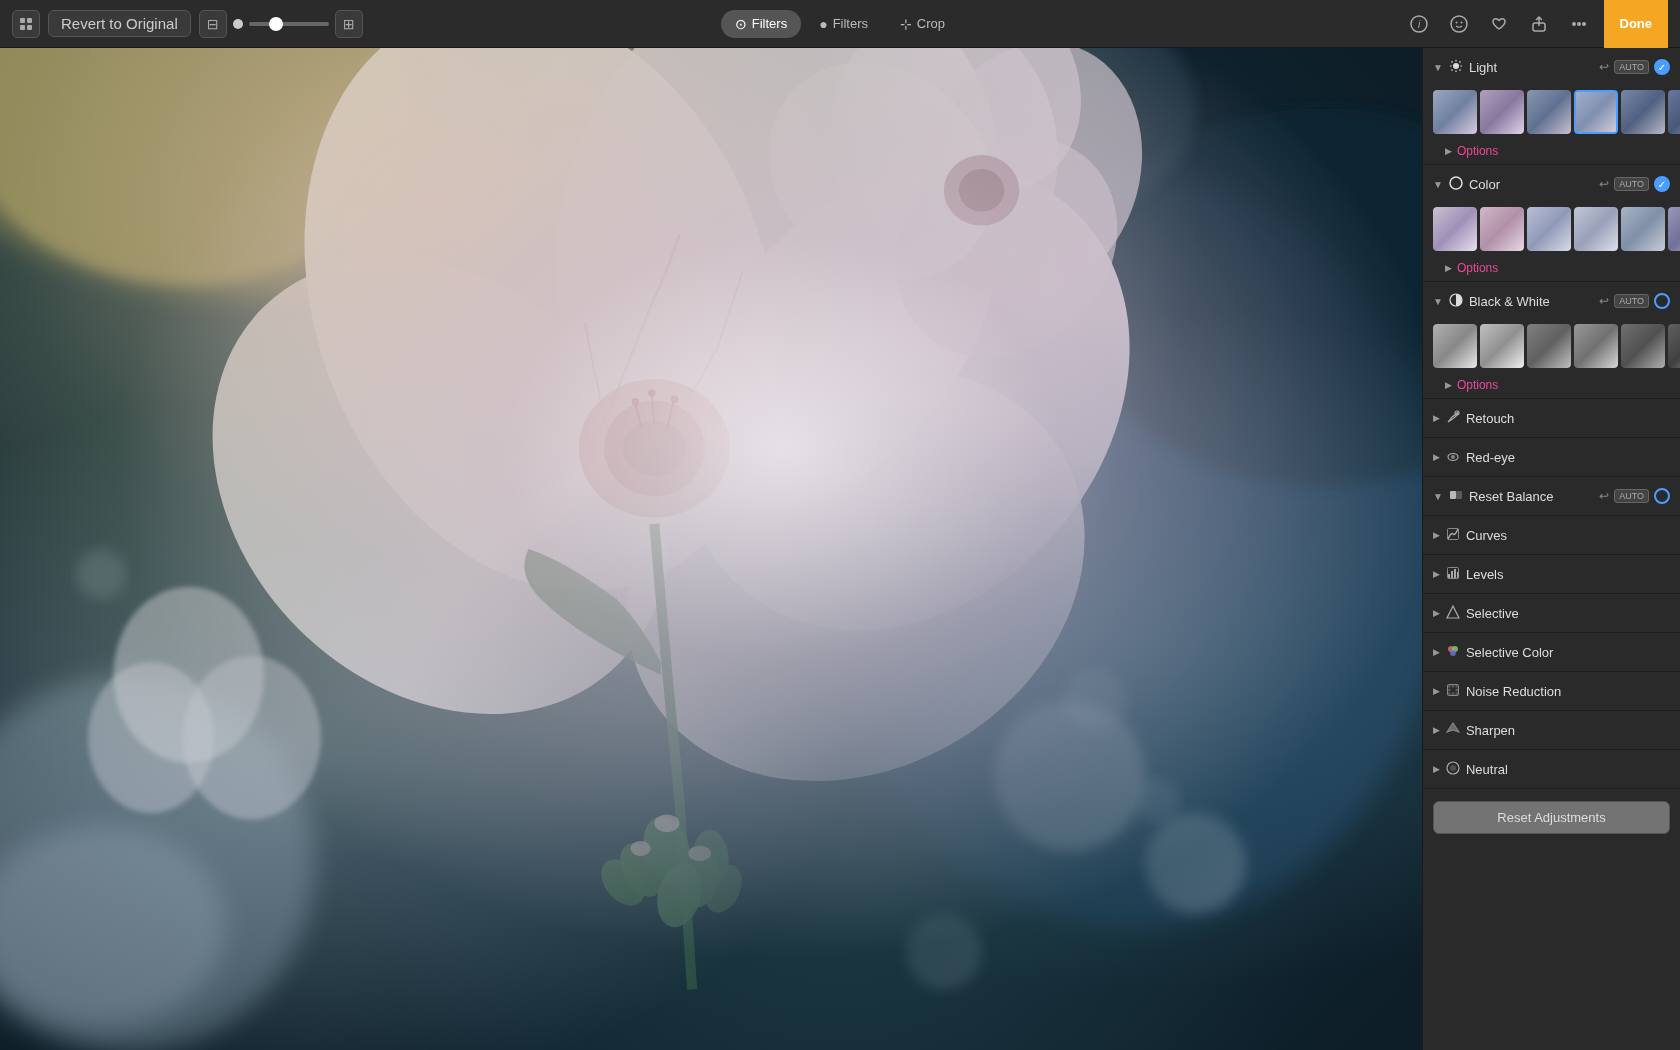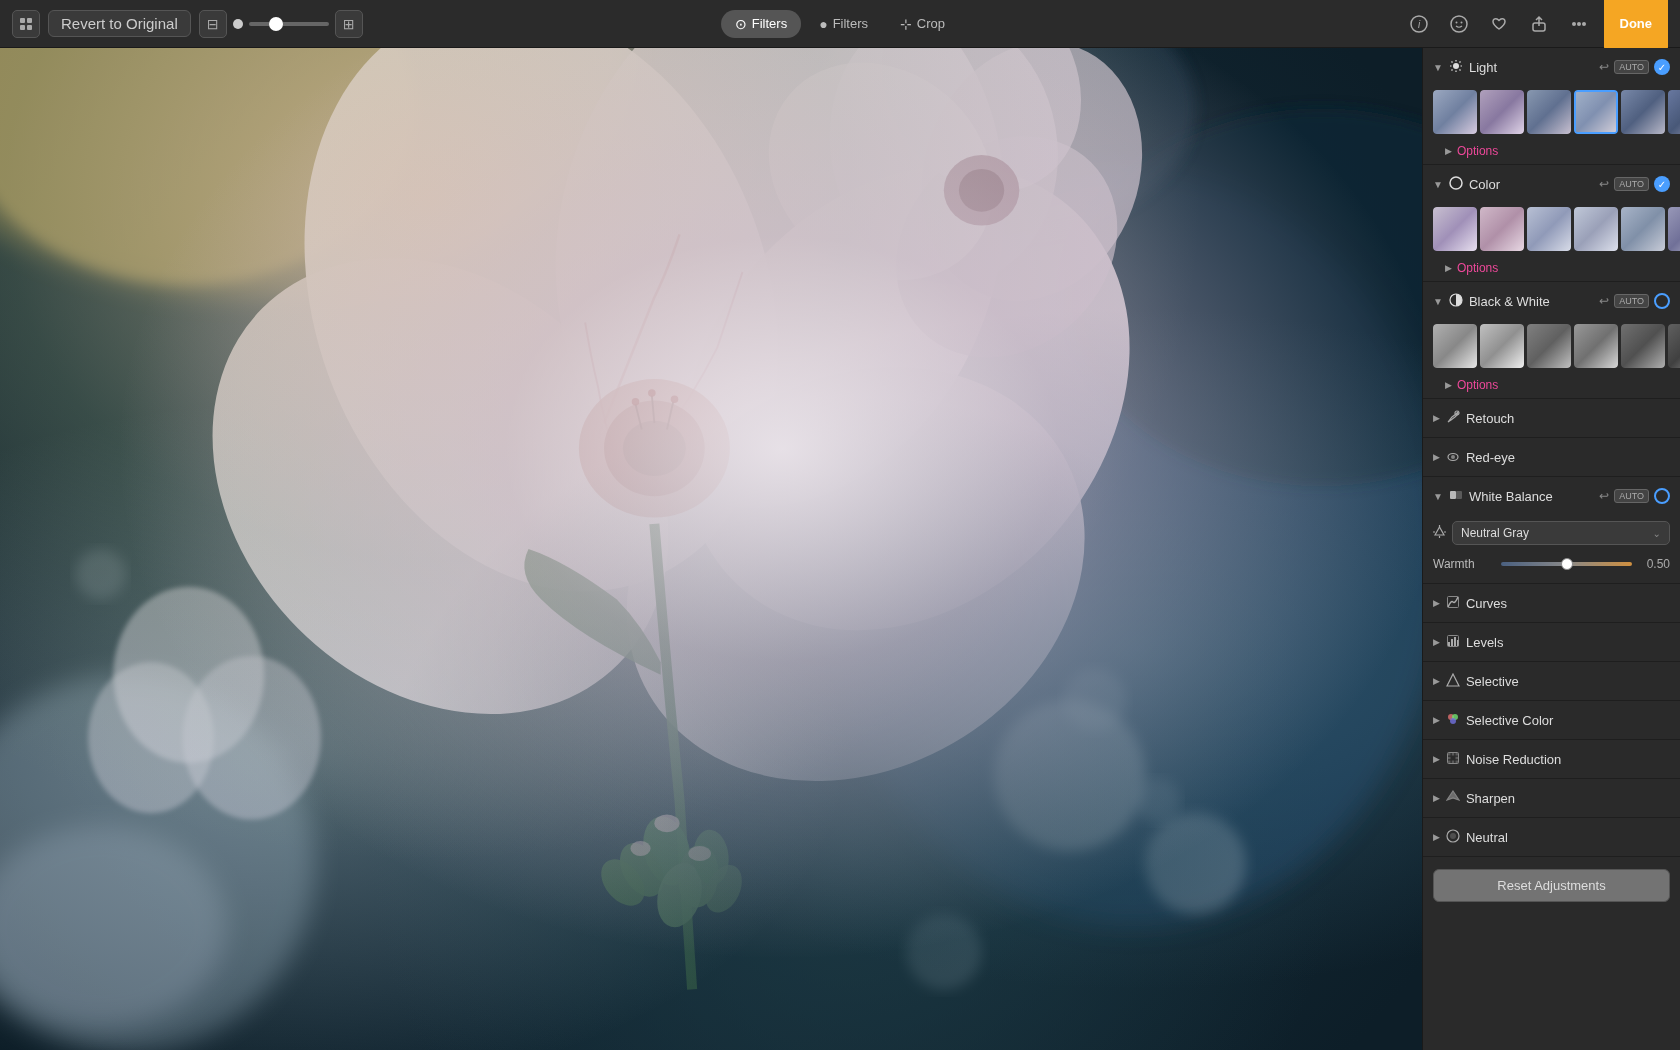--- a/index.html
+++ b/index.html
@@ -729,50 +729,28 @@
 
     <div class="panel-section">
       <div class="section-header">
         <span class="chevron">▼</span>
         <span class="section-icon">
           <svg width="14" height="14" viewBox="0 0 14 14" fill="none">
             <rect x="1" y="3" width="6" height="8" rx="1" fill="#ddd" opacity="0.8"></rect>
             <rect x="7" y="3" width="6" height="8" rx="1" fill="#666" opacity="0.8"></rect>
           </svg>
         </span>
-        <span class="section-title">White Balance</span>
+        <span class="section-title">Reset Balance</span>
         <div class="section-actions">
           <span class="reset-icon">↩</span>
           <span class="auto-badge">AUTO</span>
           <div class="toggle-circle blue-outline"></div>
         </div>
       </div>
 
-      <div class="wb-content">
-        <div class="wb-preset-row">
-          <span class="wb-preset-icon">
-            <svg width="13" height="13" viewBox="0 0 13 13" fill="none">
-              <path d="M2 10 L6.5 2 L11 10 Z" stroke="#aaa" stroke-width="1.2" fill="none"></path>
-              <line x1="6.5" y1="2" x2="6.5" y2="0" stroke="#aaa" stroke-width="1.2"></line>
-              <line x1="6.5" y1="11" x2="6.5" y2="13" stroke="#aaa" stroke-width="1.2"></line>
-              <line x1="2" y1="7" x2="0" y2="7" stroke="#aaa" stroke-width="1.2"></line>
-              <line x1="11" y1="7" x2="13" y2="7" stroke="#aaa" stroke-width="1.2"></line>
-            </svg>
-          </span>
-          <div class="wb-dropdown">
-            <span>Neutral Gray</span>
-            <span class="wb-dropdown-arrow">⌄</span>
-          </div>
-        </div>
-        <div class="warmth-row">
-          <span class="warmth-label">Warmth</span>
-          <input type="range" class="warmth-slider" min="0" max="100" value="50" style="">
-          <span class="warmth-value">0.50</span>
-        </div>
-      </div>
     </div>
 
     <div class="panel-section">
       <div class="simple-section">
         <span class="chevron" style="font-size:9px;">▶</span>
         <span class="section-icon">
           <svg width="14" height="14" viewBox="0 0 14 14" fill="none">
             <rect x="1.5" y="1.5" width="11" height="11" rx="1" stroke="#888" stroke-width="1" fill="none"></rect>
             <path d="M2 12 Q5 5 7 7 Q9 9 12 2" stroke="#aaa" stroke-width="1.5" fill="none"></path>
           </svg>

